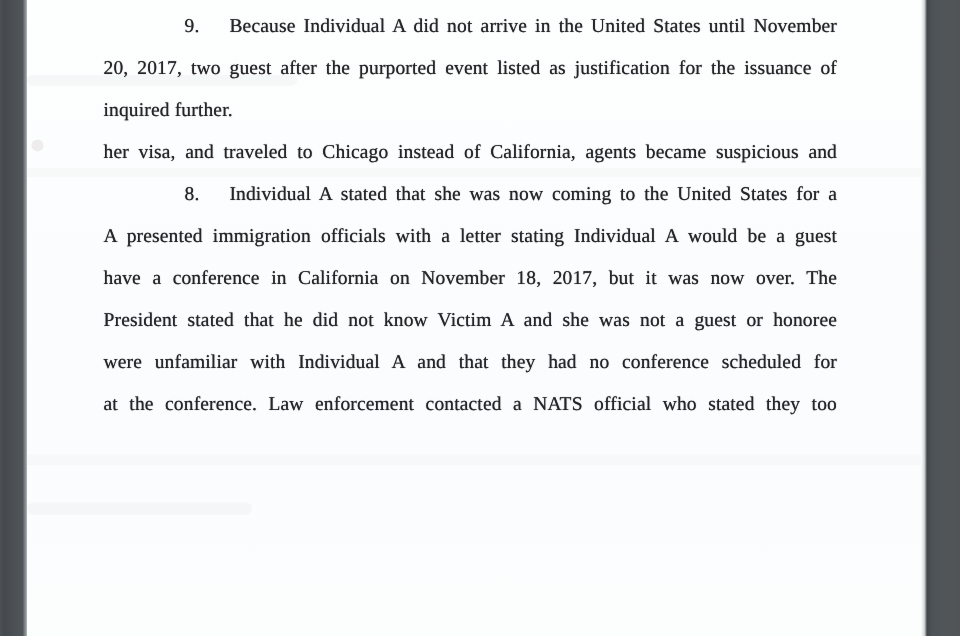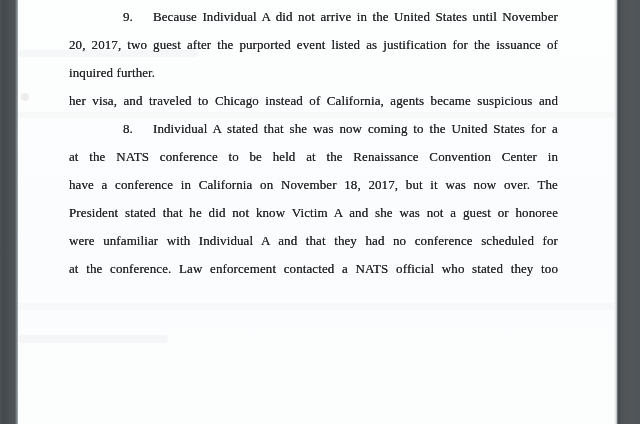--- a/index.html
+++ b/index.html
@@ -97,21 +97,21 @@
     <div id="smudge-dot" class="scan-artifact"></div>
 
     <div id="text-block">
 
       <div class="line"><span class="pnum">9.</span><span class="tab"></span><span>Because Individual A did not arrive in the United States until November</span></div>
       <div class="line"><span>20, 2017, two guest after the purported event listed as justification for the issuance of</span></div>
       <div class="line para-end"><span>inquired further.</span></div>
       <div class="line"><span>her visa, and traveled to Chicago instead of California, agents became suspicious and</span></div>
 
       <div class="line"><span class="pnum">8.</span><span class="tab"></span><span>Individual A stated that she was now coming to the United States for a</span></div>
-      <div class="line"><span>at the NATS conference to be held at the Renaissance Convention Center in</span></div>
+      <div class="line"><span>A presented immigration officials with a letter stating Individual A would be a guest</span></div>
 
       <div class="line"><span>have a conference in California on November 18, 2017, but it was now over.  The</span></div>
       <div class="line"><span>President stated that he did not know Victim A and she was not a guest or honoree</span></div>
       <div class="line"><span>were unfamiliar with Individual A and that they had no conference scheduled for</span></div>
       <div class="line"><span>at the conference.  Law enforcement contacted a NATS official who stated they too</span></div>
 
     </div>
   </div>
 
   <div id="border-right" class="border-strip"></div>

